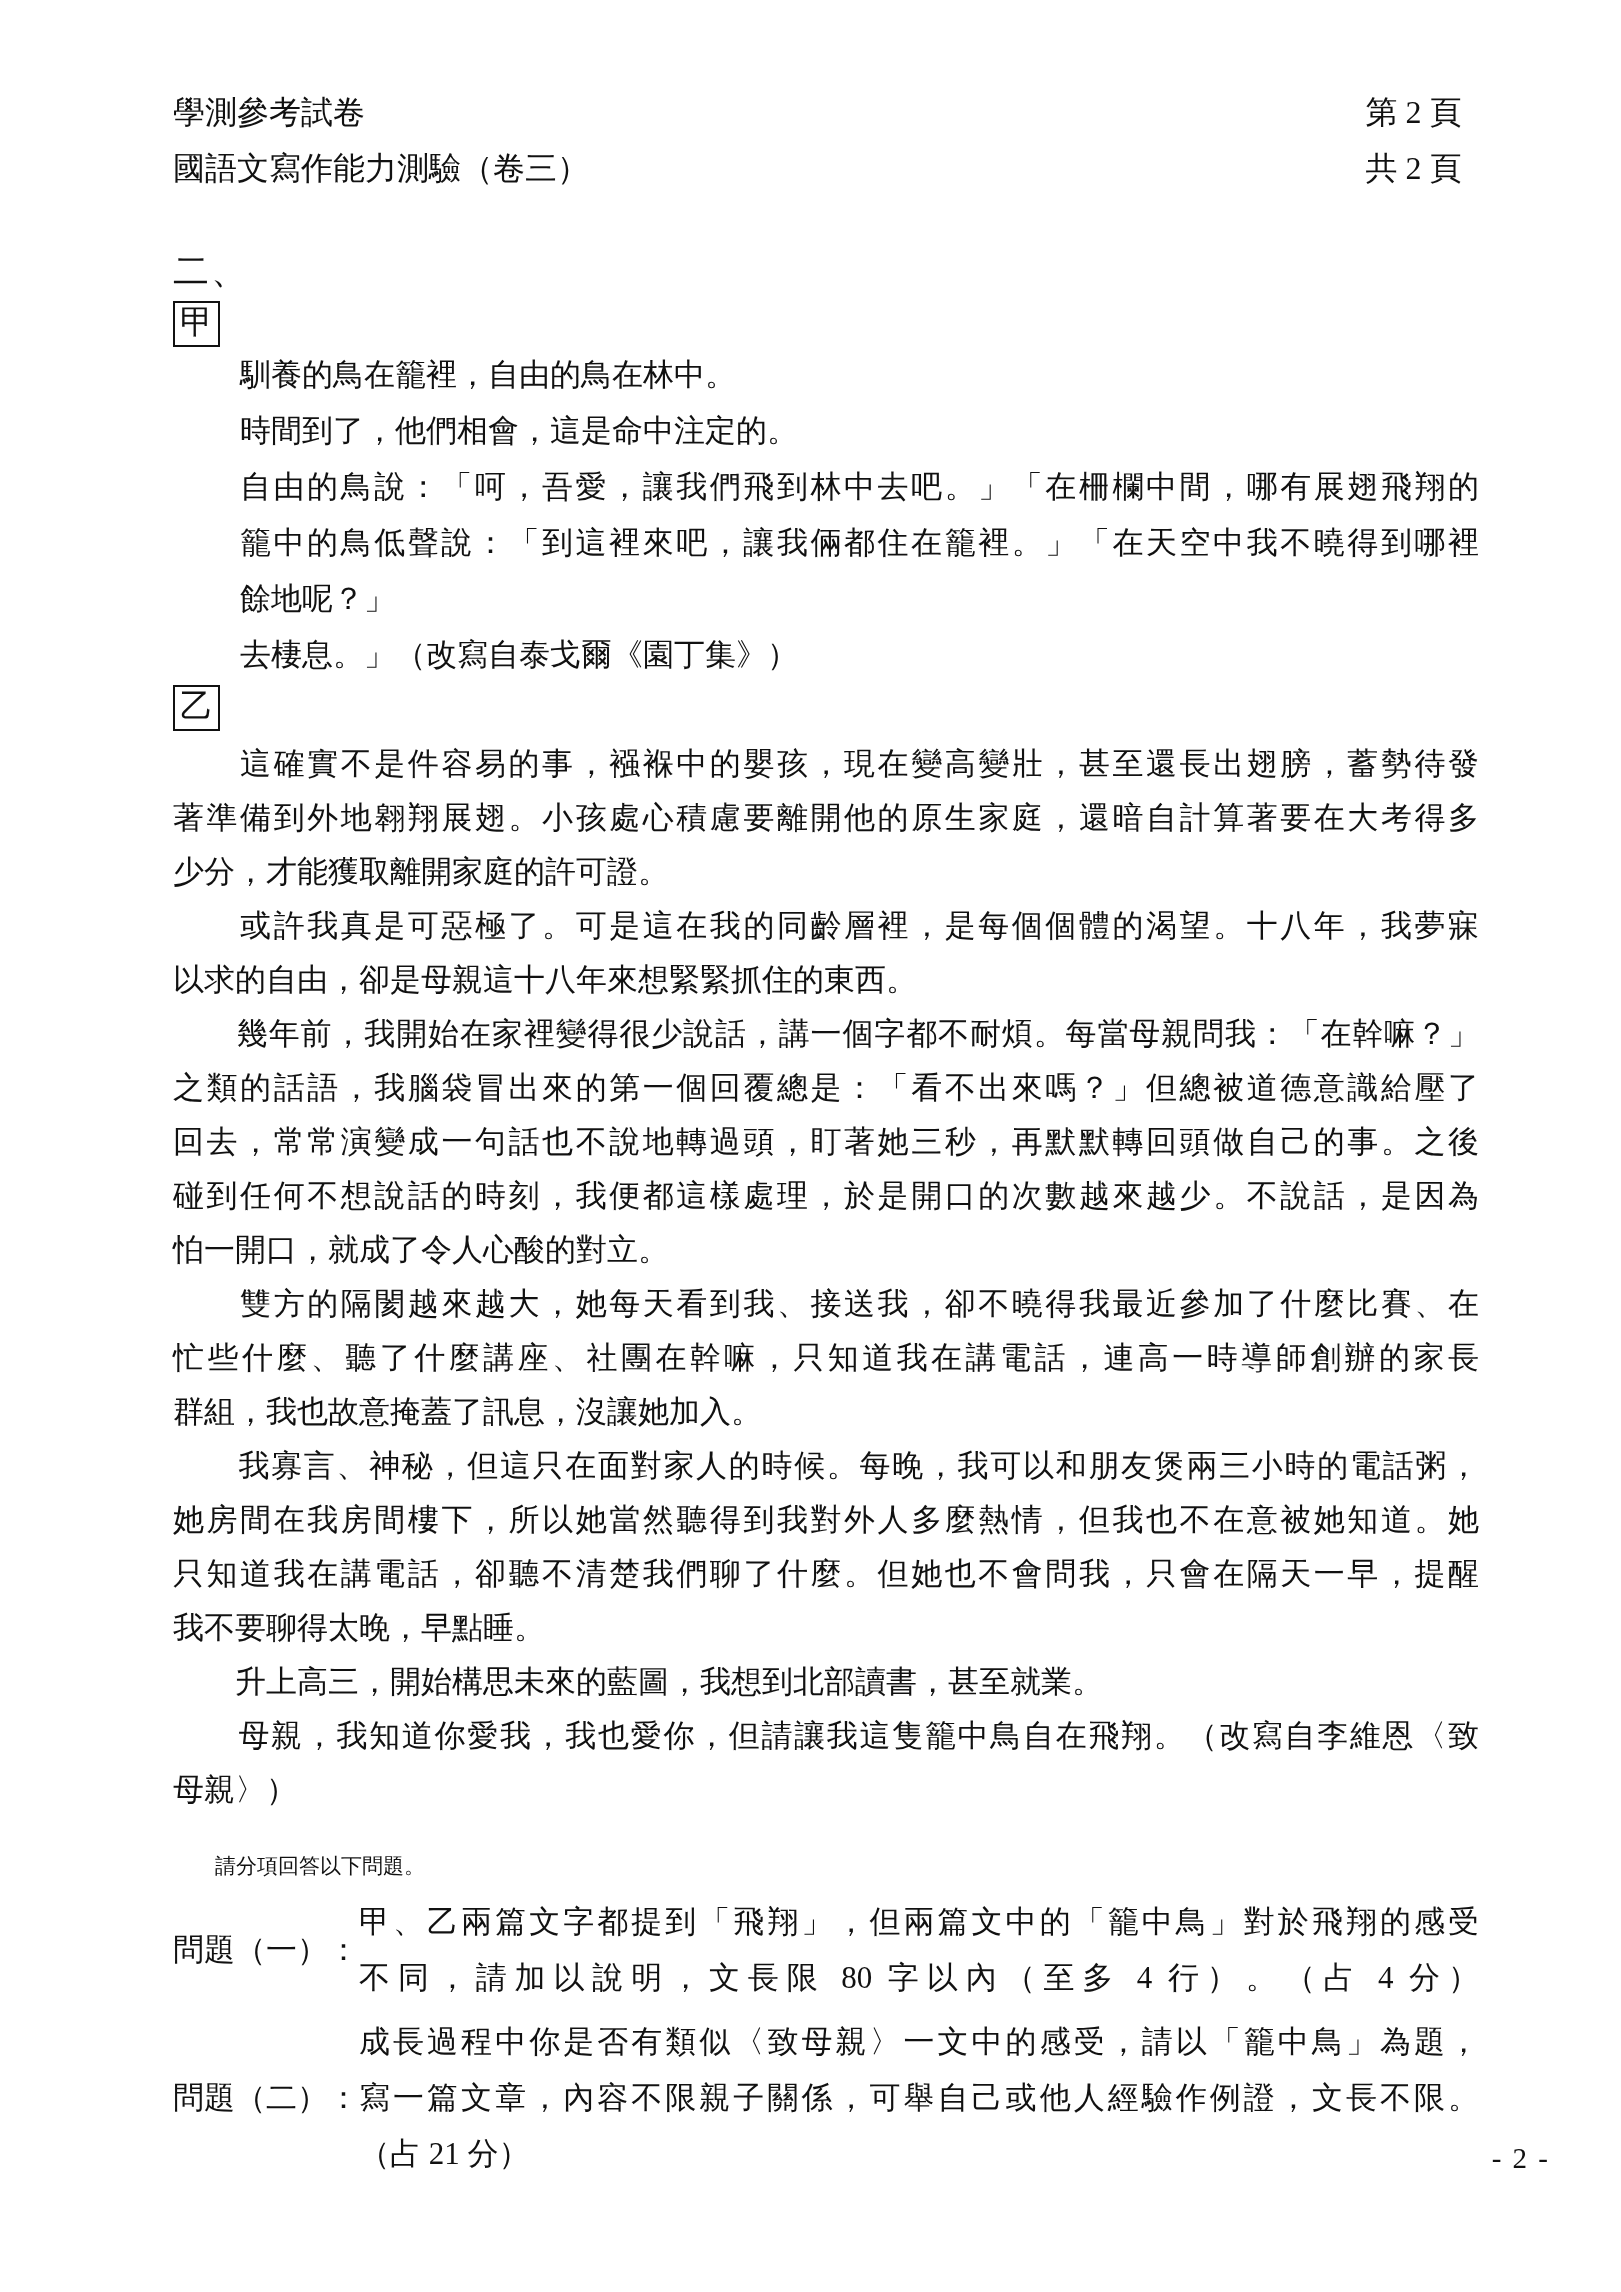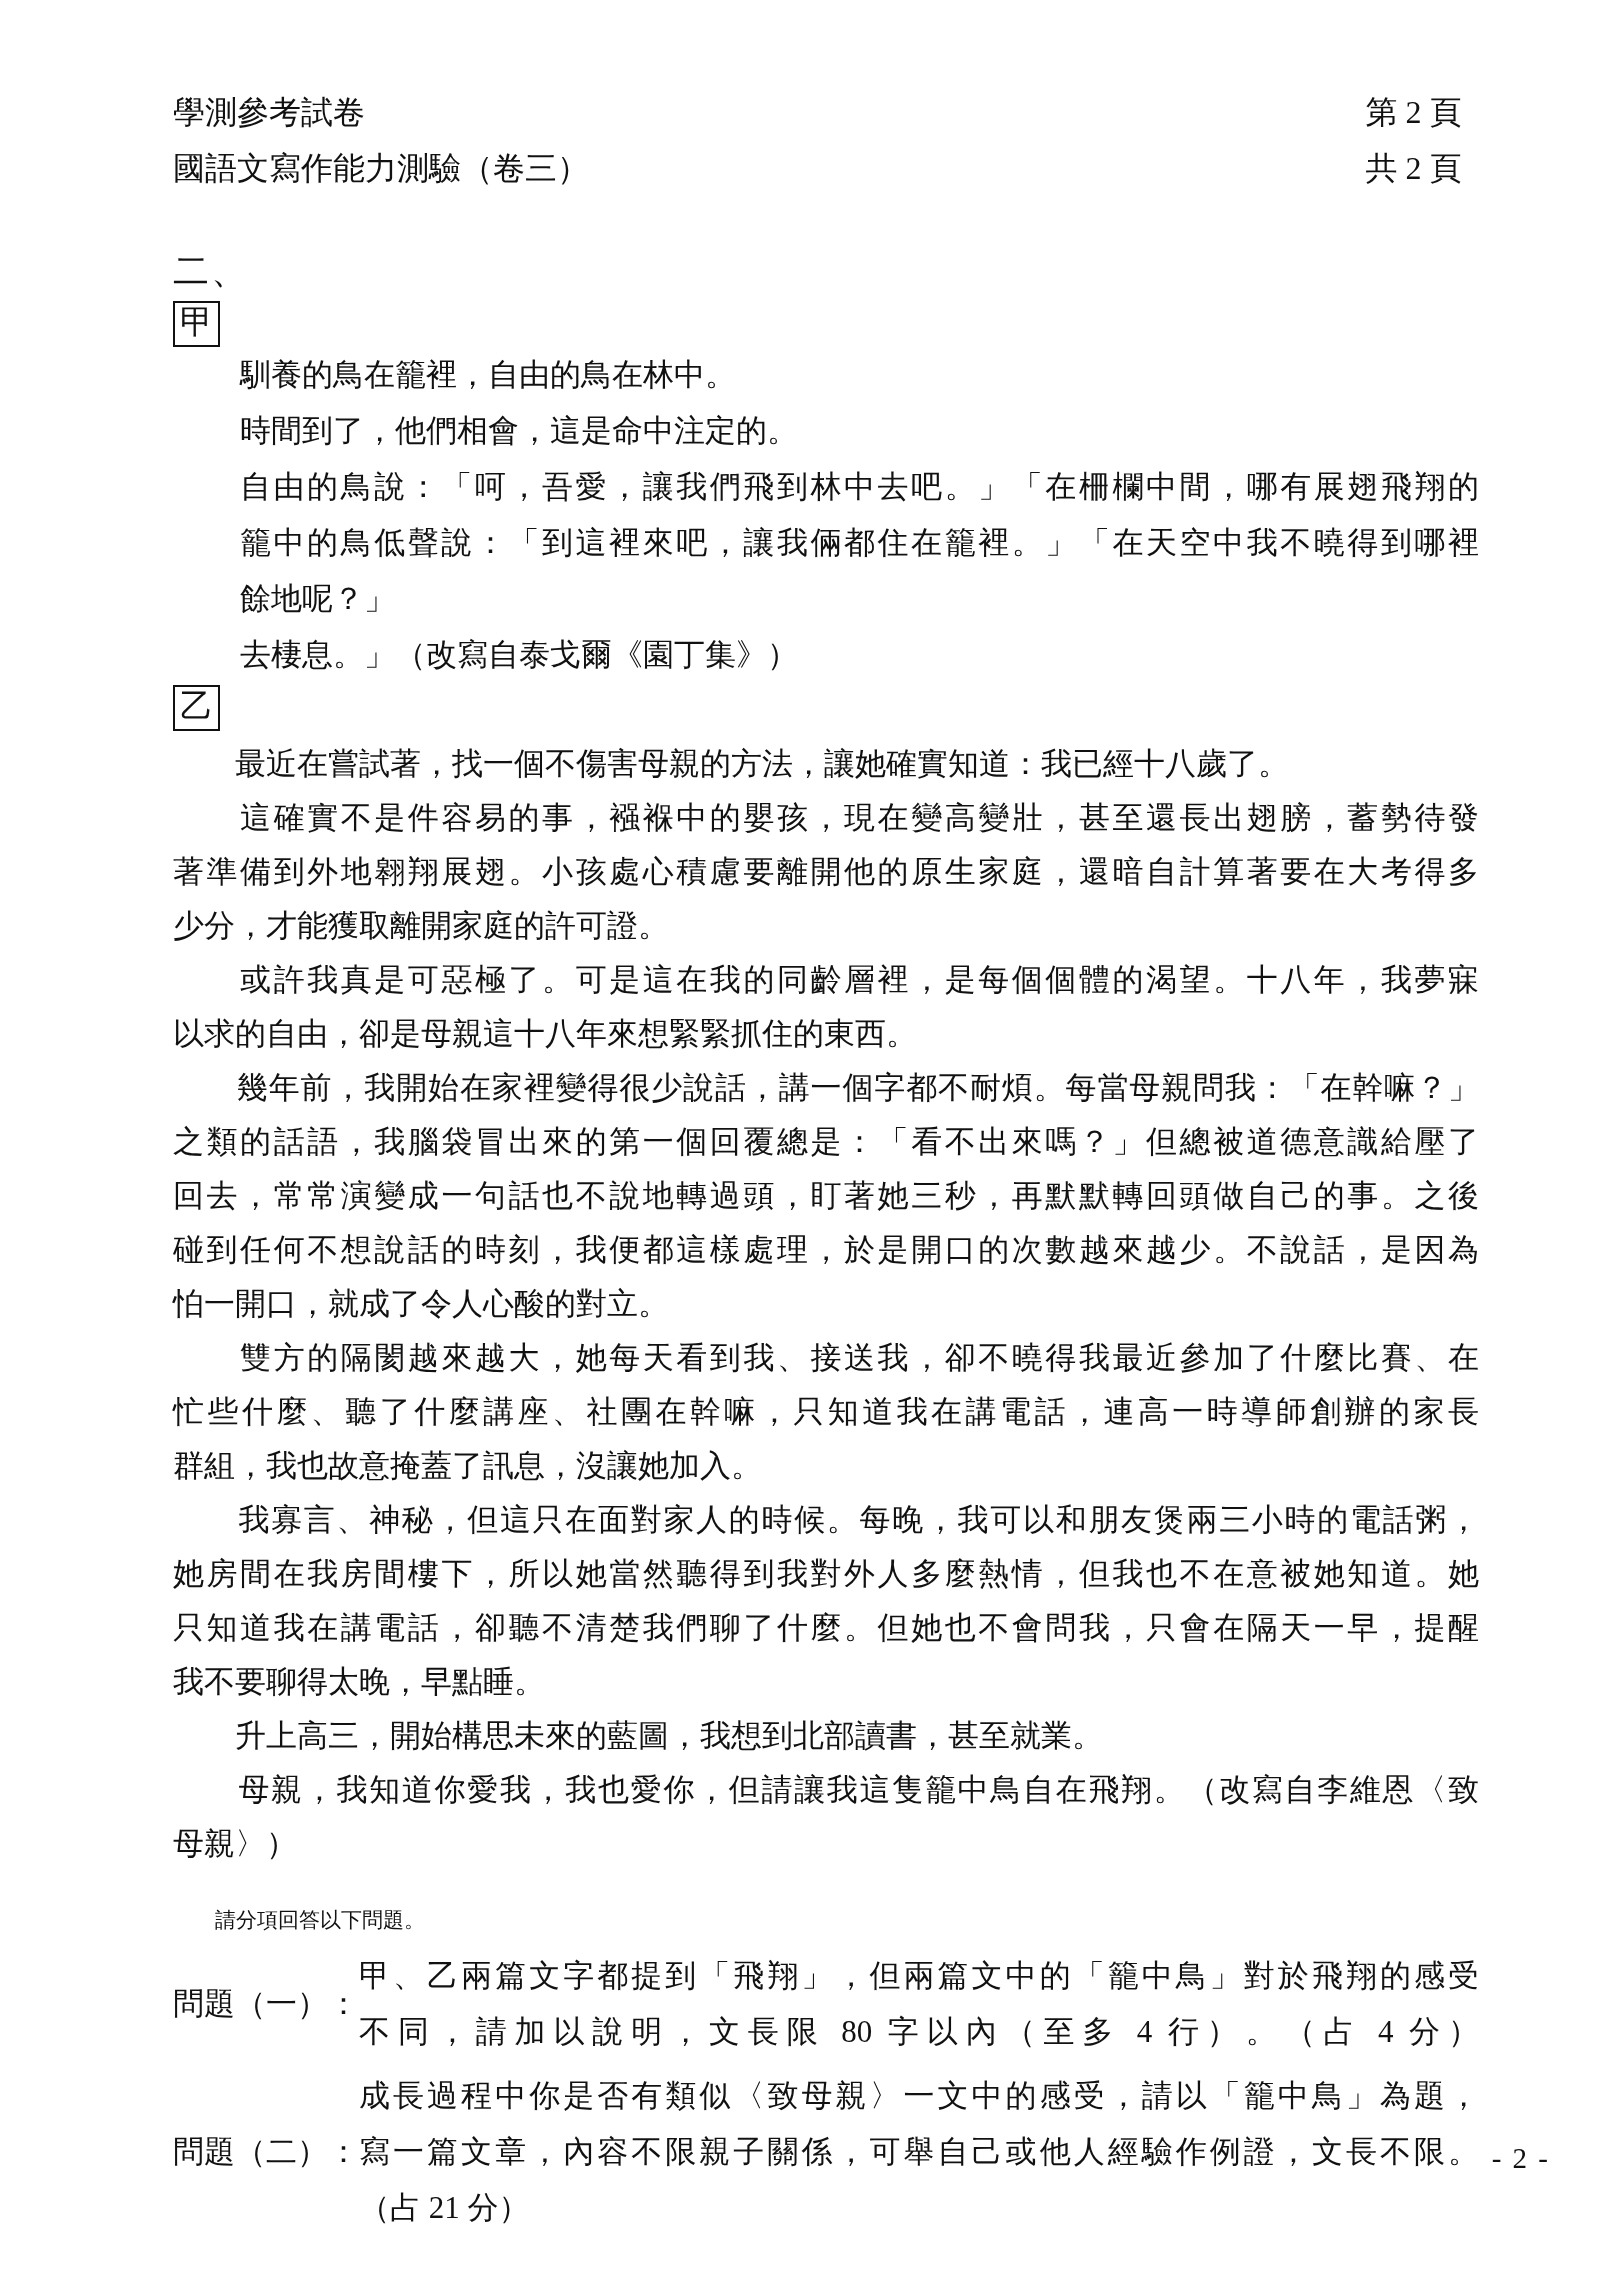--- a/index.html
+++ b/index.html
@@ -74,21 +74,20 @@
           <div class="line just">自由的鳥說：「呵，吾愛，讓我們飛到林中去吧。」「在柵欄中間，哪有展翅飛翔的</div>
           <div class="line just">籠中的鳥低聲說：「到這裡來吧，讓我倆都住在籠裡。」「在天空中我不曉得到哪裡</div>
           <div class="line">餘地呢？」</div>
           <div class="line">去棲息。」（改寫自泰戈爾《園丁集》）</div>
         </div>
     </div>
 
     <div>
       <span class="boxchar">乙</span>
       <div class="p-b">
-          <div class="line">　　最近在嘗試著，找一個不傷害母親的方法，讓她確實知道：我已經十八歲了。</div>
           <div class="line just">　　這確實不是件容易的事，襁褓中的嬰孩，現在變高變壯，甚至還長出翅膀，蓄勢待發</div>
           <div class="line just">著準備到外地翱翔展翅。小孩處心積慮要離開他的原生家庭，還暗自計算著要在大考得多</div>
           <div class="line">少分，才能獲取離開家庭的許可證。</div>
           <div class="line just">　　或許我真是可惡極了。可是這在我的同齡層裡，是每個個體的渴望。十八年，我夢寐</div>
           <div class="line">以求的自由，卻是母親這十八年來想緊緊抓住的東西。</div>
           <div class="line just">　　幾年前，我開始在家裡變得很少說話，講一個字都不耐煩。每當母親問我：「在幹嘛？」</div>
           <div class="line just">之類的話語，我腦袋冒出來的第一個回覆總是：「看不出來嗎？」但總被道德意識給壓了</div>
           <div class="line just">回去，常常演變成一句話也不說地轉過頭，盯著她三秒，再默默轉回頭做自己的事。之後</div>
           <div class="line just">碰到任何不想說話的時刻，我便都這樣處理，於是開口的次數越來越少。不說話，是因為</div>
           <div class="line">怕一開口，就成了令人心酸的對立。</div>

